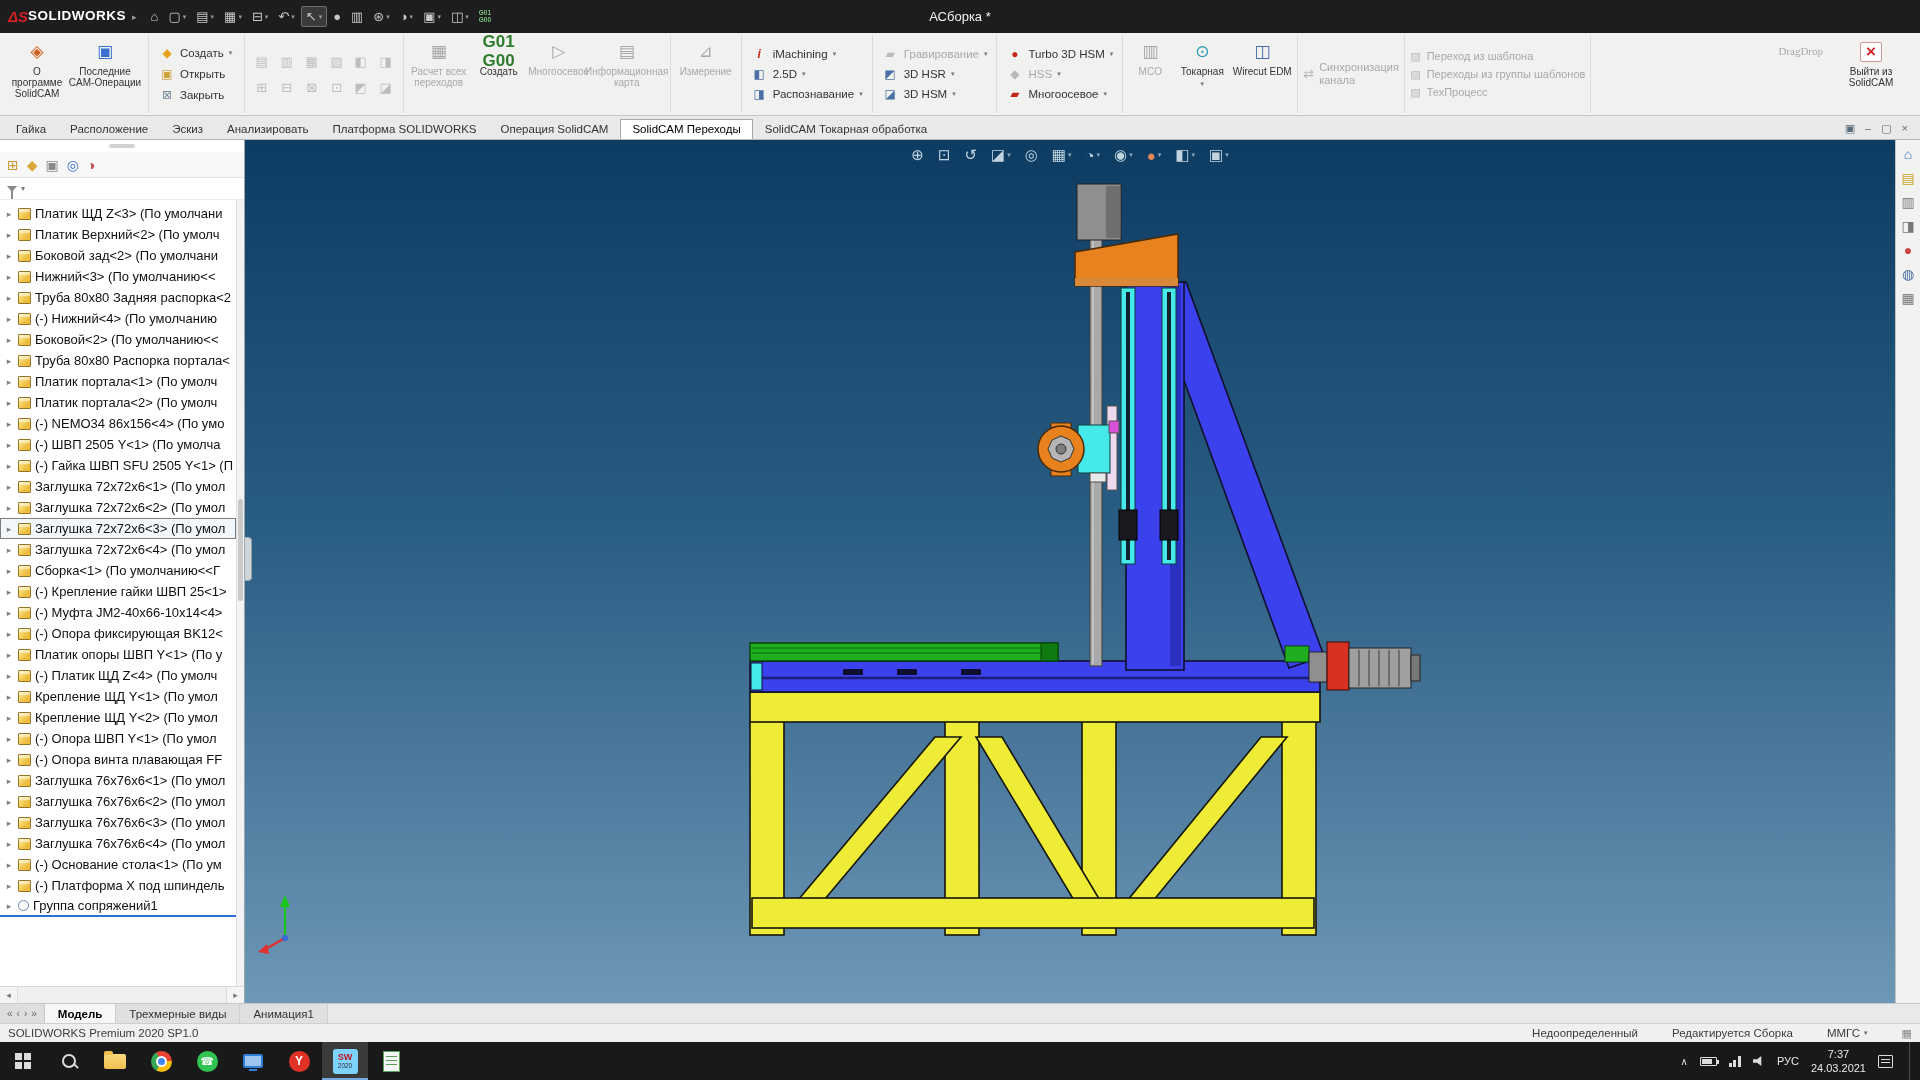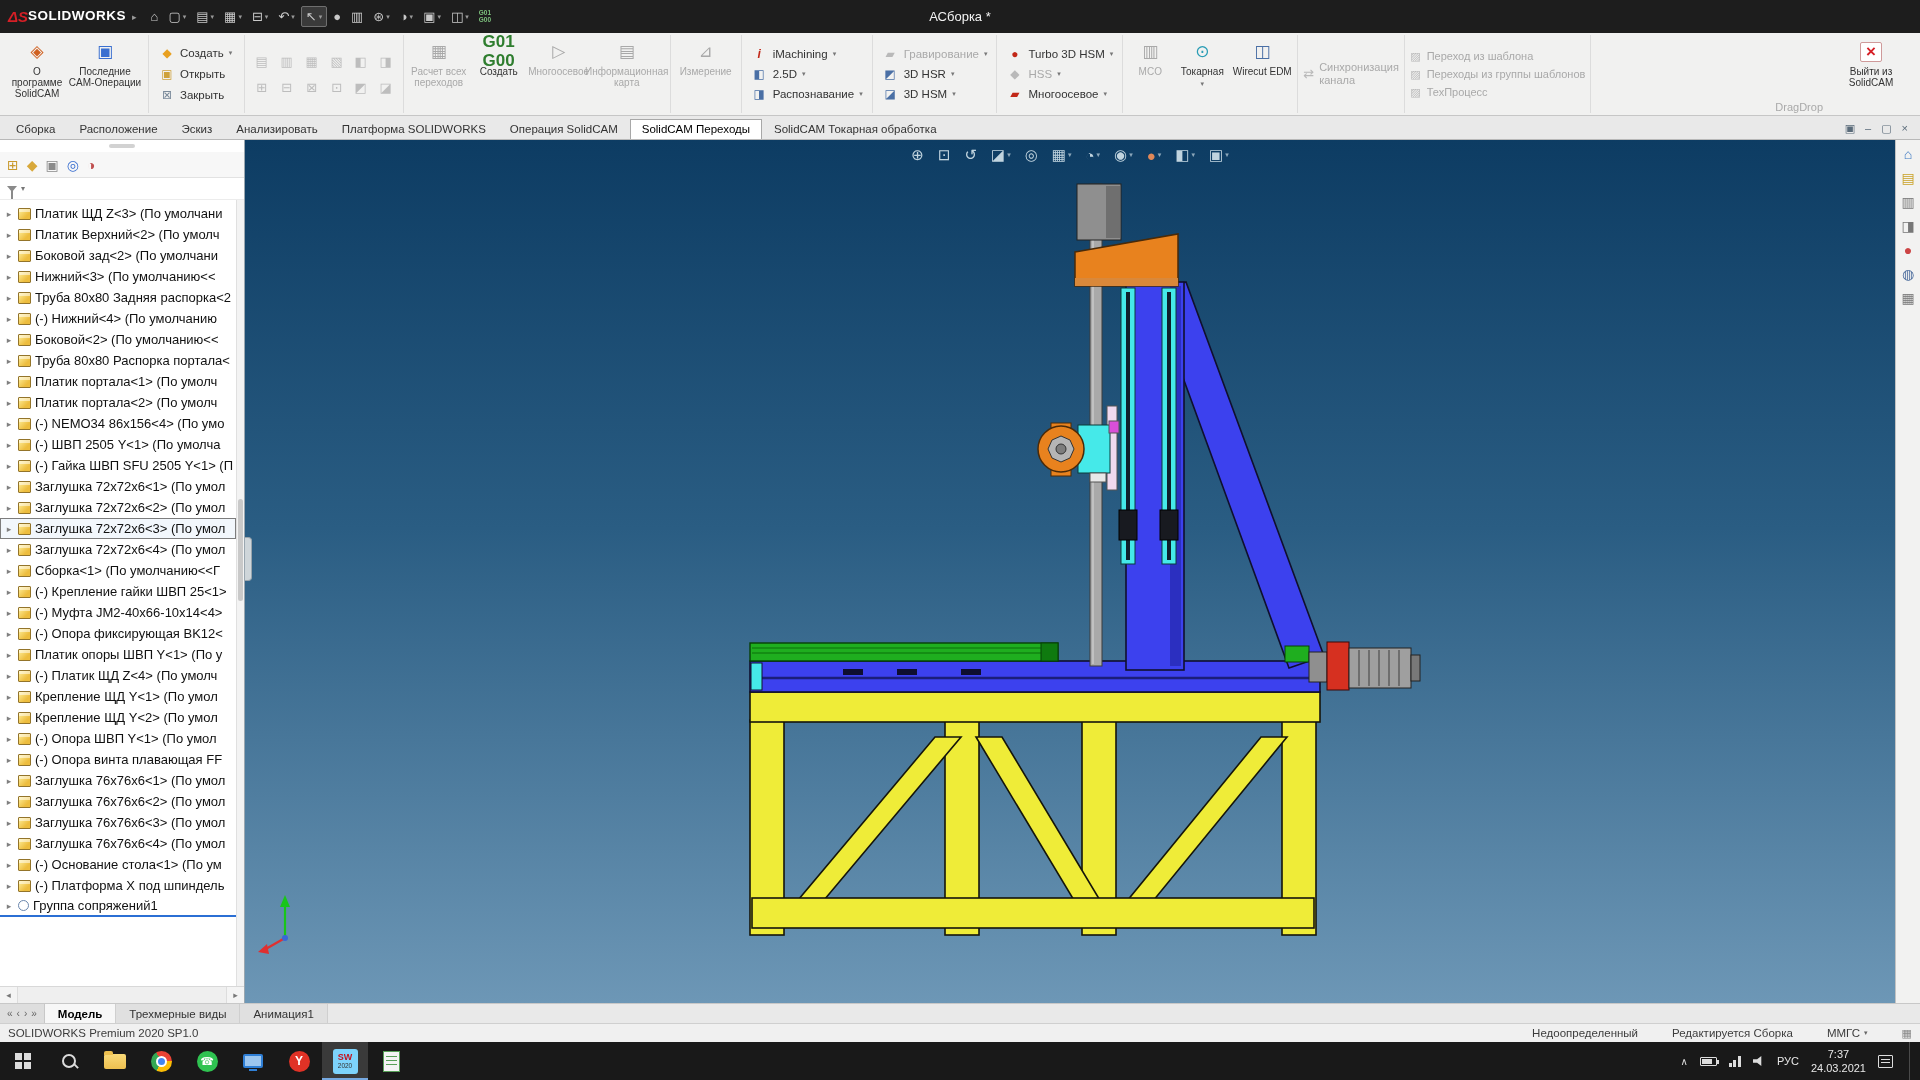--- a/index.html
+++ b/index.html
@@ -61,21 +61,21 @@
   .cam-row .cicn{width:17px;text-align:center;font-size:12px;color:#4a6fa5;font-style:normal;}
   .cam-row.red .cicn{color:#c22818;}
   .cam-row.brand .cicn{font-style:italic;font-weight:bold;color:#c22818;}
   .cam-row.disabled .cicn{color:#b9b9b9;}
   .cam-row .caret{font-size:7px;color:#777;}
   .sync-btn{display:flex;align-items:center;gap:5px;width:96px;font-size:11px;line-height:1.15;color:#a9a9a9;}
   .sync-btn .sicn{font-size:13px;color:#b9b9b9;}
   .rb-stack{display:flex;flex-direction:column;justify-content:center;gap:5px;}
   .stack-row{display:flex;align-items:center;gap:6px;font-size:11px;color:#a9a9a9;}
   .stack-row .sicn{color:#b9b9b9;font-size:11px;}
-  .dragdrop{margin-left:auto;border-right:none;align-items:flex-end;padding-top:10px;}
+  .dragdrop{margin-left:auto;border-right:none;align-items:flex-start;padding-top:10px;font-family:Liberation Serif, serif;}
   .dragdrop .stack-row{font-size:11px;}
   .exitgrp{border-right:none;}
 
   
   .tabrow{height:24px;flex:0 0 24px;background:#e9e9e9;display:flex;align-items:flex-end;padding-left:4px;border-bottom:1px solid #b8b8b8;}
   .tabs{display:flex;align-items:flex-end;}
   .rtab{padding:3px 11px 4px;font-size:11.5px;color:#333;border:1px solid transparent;border-bottom:none;white-space:nowrap;}
   .rtab.active{background:#fff;border-color:#a8a8a8;color:#000;}
   .tab-winctl{margin-left:auto;display:flex;gap:10px;padding:0 12px 5px;}
   .dwi{color:#5a6b7a;font-size:11px;line-height:1;}
@@ -449,21 +449,21 @@
         </span>
       <span>Выйти из SolidCAM</span>
     </div>
   </div>
 </div>
 
 <div class="tabrow">
   <div class="tabs">
 
       <div class="rtab">
-        <span>Сборка</span>
+        <span>Гайка</span>
       </div>
 
       <div class="rtab">
         <span>Расположение</span>
       </div>
 
       <div class="rtab">
         <span>Эскиз</span>
       </div>
 

